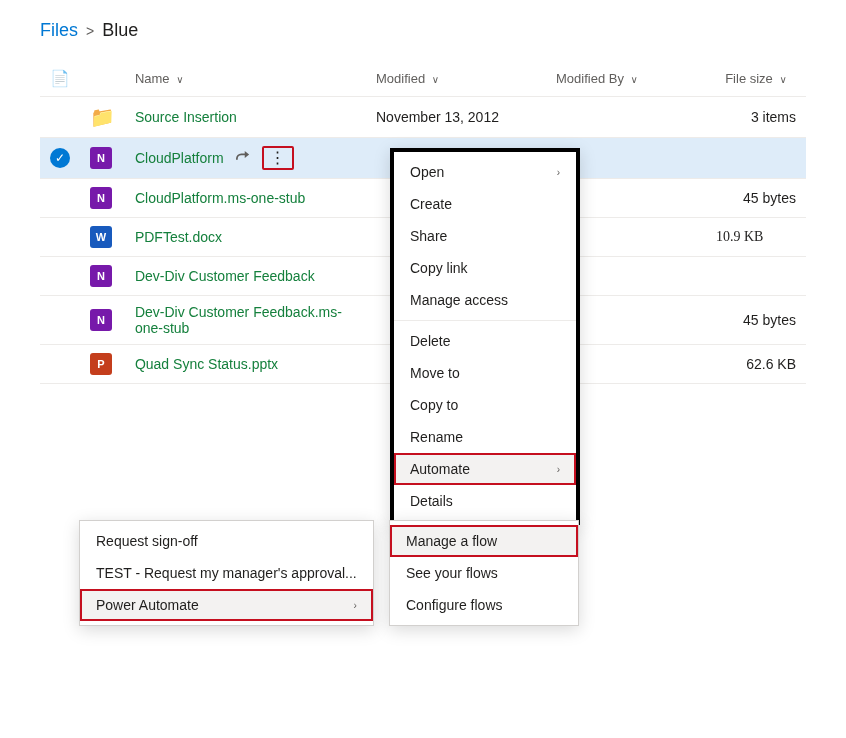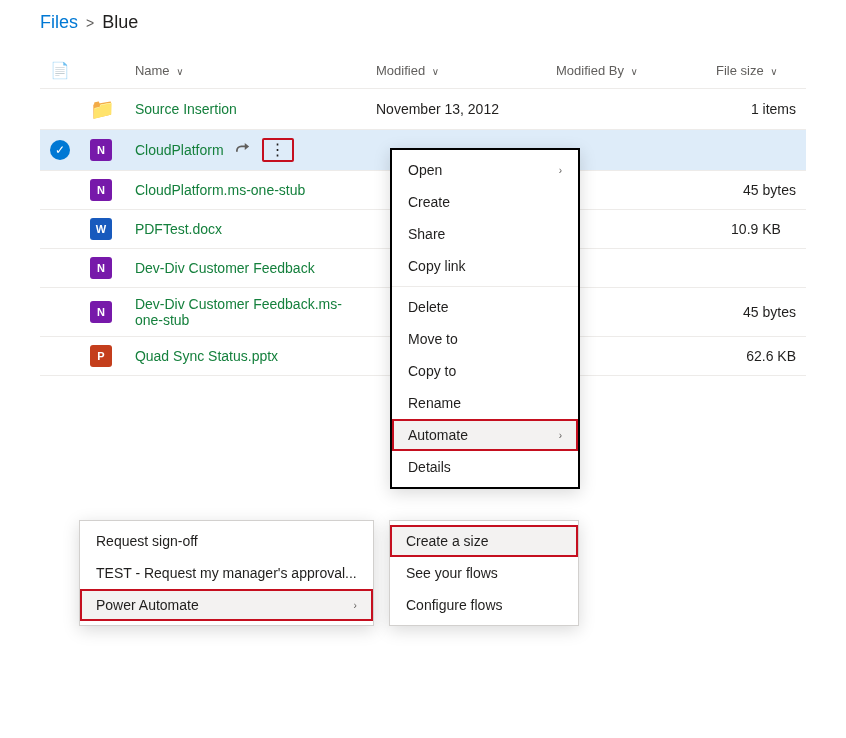--- a/index.html
+++ b/index.html
@@ -8,21 +8,21 @@
       font-size: 14px;
       background: #fff;
       color: #201f1e;
       width: 846px;
       height: 738px;
       overflow: hidden;
       position: relative;
     }
 
     .page-container {
-      padding: 12px 40px;
+      padding: 20px 40px;
       width: 846px;
       height: 738px;
       position: relative;
     }
 
     
     .breadcrumb {
       display: flex;
       align-items: center;
       gap: 8px;
@@ -103,21 +103,21 @@
     .col-modified { width: 180px; }
     .col-modified-by { width: 160px; }
     .col-filesize { width: 100px; text-align: right; }
 
     
     .context-menu {
       position: absolute;
       top: 148px;
       left: 390px;
       background: #fff;
-      border: 2px solid #000000;
+      border: 4px solid #000000;
       box-shadow: 0 4px 16px rgba(0,0,0,0.15);
       z-index: 100;
       min-width: 190px;
       padding: 4px 0;
     }
     .context-menu-item {
       padding: 8px 16px;
       cursor: pointer;
       display: flex;
       align-items: center;
@@ -209,34 +209,34 @@
           <span class="sort-arrow">∨</span>
         </th>
         <th class="col-modified" style="cursor:pointer;">
           <span>Modified</span>
           <span class="sort-arrow">∨</span>
         </th>
         <th class="col-modified-by" style="cursor:pointer;">
           <span>Modified By</span>
           <span class="sort-arrow">∨</span>
         </th>
-        <th class="col-filesize" style="cursor:pointer; text-align:left;">
+        <th class="col-filesize" style="cursor:pointer; text-align:center;">
           <span>File size</span>
           <span class="sort-arrow">∨</span>
         </th>
       </tr>
     </thead>
     <tbody id="file-table-body">
     <tr>
           <td></td>
           <td><span style="font-size:20px;color:#f7b731;">📁</span></td>
           <td><span class="name-text" style="cursor:pointer;">Source Insertion</span></td>
           <td>November 13, 2012</td>
           <td></td>
-          <td style="text-align: right;">1 items</td>
+          <td style="text-align: right;">3 items</td>
         </tr>
         <tr class="selected-row">
           <td><div class="check-circle">✓</div></td>
           <td><span style="display:inline-block;width:22px;height:22px;background:#7719aa;border-radius:3px;color:white;font-size:11px;font-weight:bold;text-align:center;line-height:22px;">N</span></td>
           <td>
             <div class="row-actions">
       <span class="name-text" style="cursor:pointer;">CloudPlatform</span>
       <span class="share-icon-btn" title="Share">
         <svg width="14" height="14" viewBox="0 0 16 16" fill="#605e5c">
                   <path d="M10 1l5 4-5 4V6H6a4 4 0 00-4 4v1H0v-1a6 6 0 016-6h4V1z"></path>
@@ -256,21 +256,21 @@
           <td></td>
           <td></td>
           <td style="text-align: right;">45 bytes</td>
         </tr>
         <tr>
           <td></td>
           <td><span style="display:inline-block;width:22px;height:22px;background:#185abd;border-radius:3px;color:white;font-size:11px;font-weight:bold;text-align:center;line-height:22px;">W</span></td>
           <td><span class="name-text" style="cursor:pointer;">PDFTest.docx</span></td>
           <td></td>
           <td></td>
-          <td style="text-align: center;">10.9 KB</td>
+          <td style="text-align: left; font-family: Liberation Serif, serif;">10.9 KB</td>
         </tr>
         <tr>
           <td></td>
           <td><span style="display:inline-block;width:22px;height:22px;background:#7719aa;border-radius:3px;color:white;font-size:11px;font-weight:bold;text-align:center;line-height:22px;">N</span></td>
           <td><span class="name-text" style="cursor:pointer;text-align:right;">Dev-Div Customer Feedback</span></td>
           <td></td>
           <td></td>
           <td style="text-align: right;"></td>
         </tr>
         <tr>
@@ -300,20 +300,23 @@
       </div>
       <div class="context-menu-item">
         <span>Create</span>
       </div>
       <div class="context-menu-item">
         <span>Share</span>
       </div>
       <div class="context-menu-item">
         <span>Copy link</span>
       </div>
+      <div class="context-menu-item">
+        <span>Manage access</span>
+      </div>
       <div class="divider"></div>
       <div class="context-menu-item">
         <span>Delete</span>
       </div>
       <div class="context-menu-item">
         <span>Move to</span>
       </div>
       <div class="context-menu-item">
         <span>Copy to</span>
       </div>
@@ -336,17 +339,17 @@
       <div class="sub-menu-item">
         <span>TEST - Request my manager's approval...</span>
       </div>
       <div class="sub-menu-item highlighted" style="outline: rgb(197, 15, 31) solid 2px; outline-offset: -2px; background: rgb(243, 242, 241);">
         <span>Power Automate</span>
         <span class="submenu-arrow">›</span>
       </div>
     </div>
 
   <div class="automate-submenu" id="automate-submenu">
-  <div class="automate-submenu-item highlighted"><span>Create a size</span></div>
+  <div class="automate-submenu-item highlighted"><span>Manage a flow</span></div>
       <div class="automate-submenu-item"><span>See your flows</span></div>
       <div class="automate-submenu-item"><span>Configure flows</span></div>
     </div>
 </div>
 
 </body></html>

